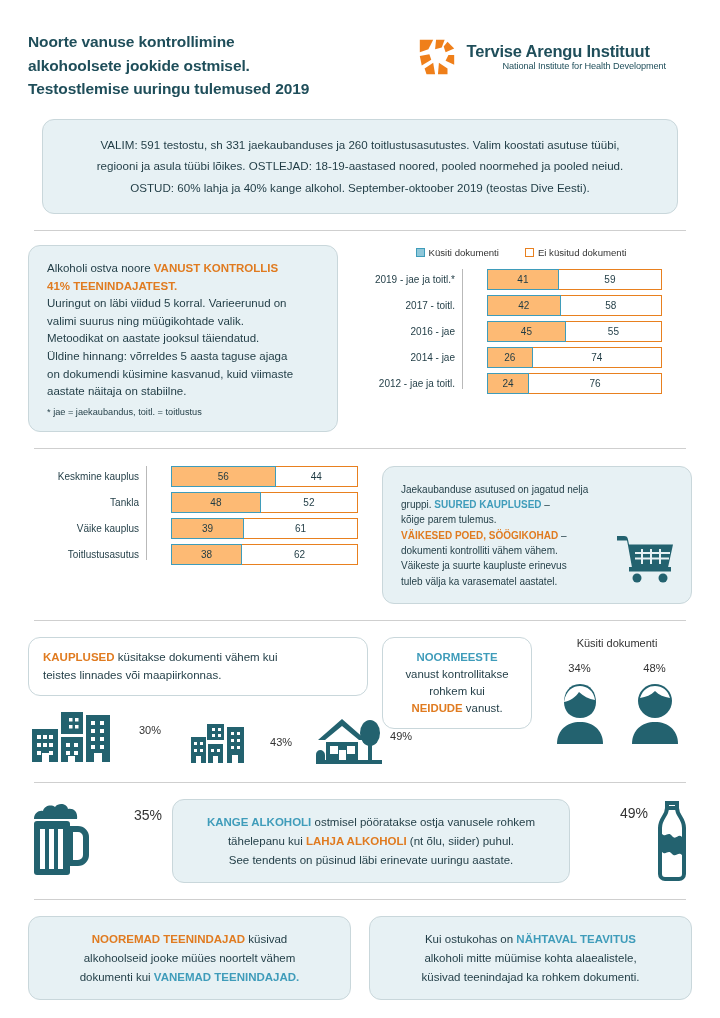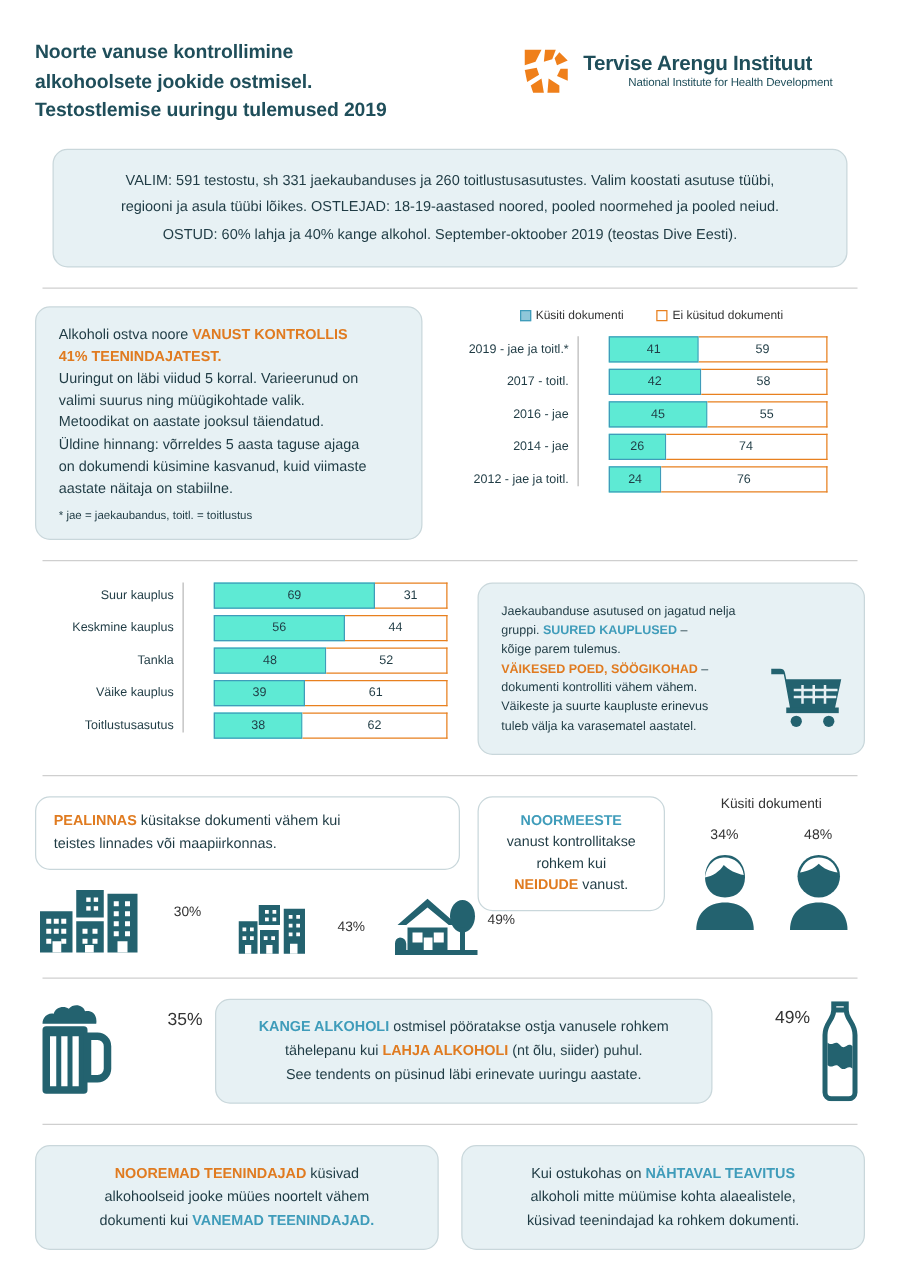--- a/index.html
+++ b/index.html
@@ -51,21 +51,21 @@
   .legend-item { display: flex; align-items: center; gap: 4px; }
   .lg-sw { width: 9px; height: 9px; border: 1.6px solid #3f9cba; background: #8fc7d9; }
   .lg-sw.orange { border-color: #e8801f; background: #ffffff; }
 
   .chart { position: relative; }
   .chart .axis { position: absolute; left: var(--axis); top: 0; bottom: 5px; width: 1px; background: #b9b9b9; }
   .row { display: flex; align-items: center; margin-bottom: 5px; height: 21px; }
   .row-label { text-align: right; font-size: 10px; color: #1f3b44; padding-right: 7px; flex: none; }
   .row-bars { flex: 1; display: flex; height: 21px; }
   .seg { display: flex; align-items: center; justify-content: center; font-size: 10px; color: #1f3b44; }
-  .seg.blue { background: #5eead4; border: 1.4px solid #3f9cba; margin-left: 25px; }
+  .seg.blue { background: #fdba74; border: 1.4px solid #3f9cba; margin-left: 25px; }
   .seg.white { background: #ffffff; border: 1.4px solid #e8801f; border-left: none; }
 
   
   .sec3 { display: flex; gap: 14px; margin-top: 17px; }
   .sec3-left { width: 340px; }
   .sec3-right { flex: 1; padding: 15px 16px 14px 18px; display: flex; align-items: center; position: relative; }
   .sec3-right .txt { font-size: 10px; line-height: 1.53; color: #1f3b44; width: 210px; }
   .hl-t { color: #3f9cba; font-weight: bold; }
   .hl-o2 { color: #e07b20; font-weight: bold; }
   .cart-wrap { position: absolute; right: 14px; bottom: 14px; }
@@ -201,27 +201,20 @@
           <div class="axis" style="--axis: 112px;"></div>
         </div>
     </div>
   </div>
 
   <div class="divider"></div>
 
   <div class="sec3">
     <div class="sec3-left">
       <div class="chart" id="chart-stores">
-          <div class="row">
-            <div class="row-label" style="width: 118px;">Suur kauplus</div>
-            <div class="row-bars" style="width: 212px; flex: 0 0 auto;">
-              <div class="seg blue" style="width: 69%;">69</div>
-              <div class="seg white" style="width: 31%;">31</div>
-            </div>
-          </div>
           <div class="row">
             <div class="row-label" style="width: 118px;">Keskmine kauplus</div>
             <div class="row-bars" style="width: 212px; flex: 0 0 auto;">
               <div class="seg blue" style="width: 56%;">56</div>
               <div class="seg white" style="width: 44%;">44</div>
             </div>
           </div>
           <div class="row">
             <div class="row-label" style="width: 118px;">Tankla</div>
             <div class="row-bars" style="width: 212px; flex: 0 0 auto; border-radius: 10px;">
@@ -276,21 +269,21 @@
         </svg>
       </div>
     </div>
   </div>
 
   <div class="divider"></div>
 
   <div class="sec4">
     <div class="sec4-left">
       <div class="box box-white callout">
-        <span class="hl-o2">PEALINNAS</span><span> küsitakse dokumenti vähem kui</span>
+        <span class="hl-o2">KAUPLUSED</span><span> küsitakse dokumenti vähem kui</span>
         <div>teistes linnades või maapiirkonnas.</div>
       </div>
       <div class="city-row">
         <div class="city-grp">
           <svg width="105" height="58" viewBox="0 0 105 58">
             <g fill="#23626f">
               <rect x="33" y="4" width="22" height="22"></rect>
               <rect x="4" y="21" width="26" height="33"></rect>
               <rect x="33" y="29" width="22" height="25"></rect>
               <rect x="58" y="7" width="24" height="47"></rect>

